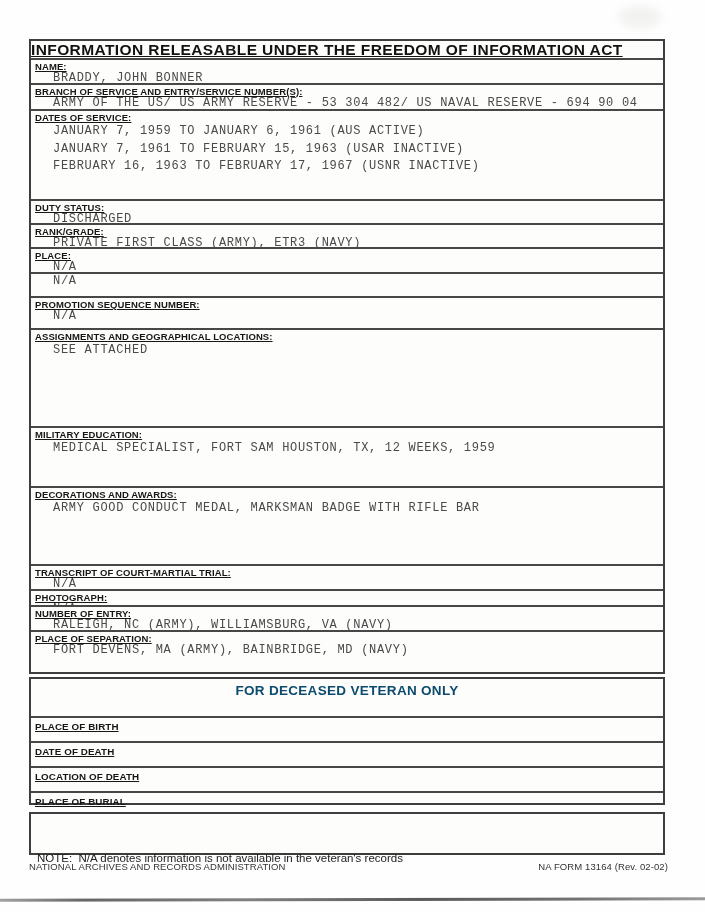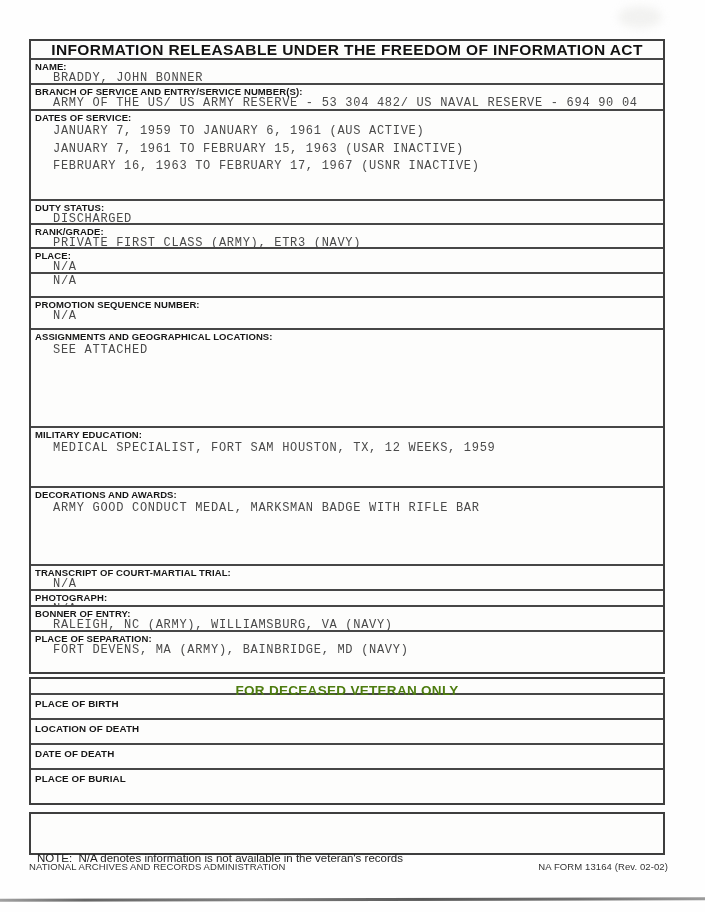--- a/index.html
+++ b/index.html
@@ -20,60 +20,61 @@
   .form-box{
     position:absolute;left:29px;top:39px;width:636px;
     background:#fdfdfc;
     border:2px solid #3e3e3e;
   }
   .title-row{
     height:17px;
     font:bold 15.5px "Liberation Sans",sans-serif;
     letter-spacing:.4px;
     line-height:17px;
-    text-align:center;
     color:#121212;
     white-space:nowrap;
     overflow:hidden;
+    text-decoration:underline;
   }
   .sec{
     border-top:2px solid #474747;
     padding:1px 4px 0 4px;
     overflow:hidden;
   }
   .lbl{
     font:bold 9.5px "Liberation Sans",sans-serif;
     letter-spacing:.1px;
     line-height:11px;
     color:#161616;
     white-space:nowrap;
+    text-decoration:underline;
   }
   .val{
     font:12px "Liberation Mono","DejaVu Sans Mono",monospace;
     letter-spacing:.7px;
     line-height:12.5px;
     color:#4a4a4a;
     padding-left:18px;
     white-space:nowrap;
   }
   .val.tall{line-height:17.5px;}
 
   
   .deceased-box{
     position:absolute;left:29px;top:677px;width:636px;height:128px;
     background:#fdfdfc;
     border:2px solid #3e3e3e;
   }
   .deceased-header{
-    height:14px;
+    height:37px;
     font:bold 13.5px "Liberation Sans",sans-serif;
     letter-spacing:.3px;
     line-height:23px;
     text-align:center;
-    color:#4d7c0f;
+    color:#0c4a6e;
   }
   .deceased-row{
     border-top:2px solid #474747;
     padding:3px 4px 0 4px;
   }
   .deceased-row .lbl{font-size:9.8px;}
 
   
   .note-box{
     position:absolute;left:29px;top:812px;width:636px;height:43px;
@@ -184,41 +185,41 @@
       <div class="lbl">TRANSCRIPT OF COURT-MARTIAL TRIAL:</div>
       <div class="val">N/A</div>
     </div>
 
     <div class="sec" style="height:16px">
       <div class="lbl">PHOTOGRAPH:</div>
       <div class="val">N/A</div>
     </div>
 
     <div class="sec" style="height:25px">
-      <div class="lbl">BONNER OF ENTRY:</div>
+      <div class="lbl">NUMBER OF ENTRY:</div>
       <div class="val">RALEIGH, NC (ARMY), WILLIAMSBURG, VA (NAVY)</div>
     </div>
 
     <div class="sec" style="height:42px">
       <div class="lbl">PLACE OF SEPARATION:</div>
       <div class="val">FORT DEVENS, MA (ARMY), BAINBRIDGE, MD (NAVY)</div>
     </div>
 
   </div>
 
   <div class="deceased-box">
     <div class="deceased-header">FOR DECEASED VETERAN ONLY</div>
     <div class="deceased-row" style="height:25px">
       <div class="lbl">PLACE OF BIRTH</div>
     </div>
     <div class="deceased-row" style="height:25px">
+      <div class="lbl">DATE OF DEATH</div>
+    </div>
+    <div class="deceased-row" style="height:25px">
       <div class="lbl">LOCATION OF DEATH</div>
-    </div>
-    <div class="deceased-row" style="height:25px">
-      <div class="lbl">DATE OF DEATH</div>
     </div>
     <div class="deceased-row" style="height:26px">
       <div class="lbl">PLACE OF BURIAL</div>
     </div>
   </div>
 
   <div class="note-box">
     <div class="note-text">NOTE:  N/A denotes information is not available in the veteran's records</div>
   </div>
 

